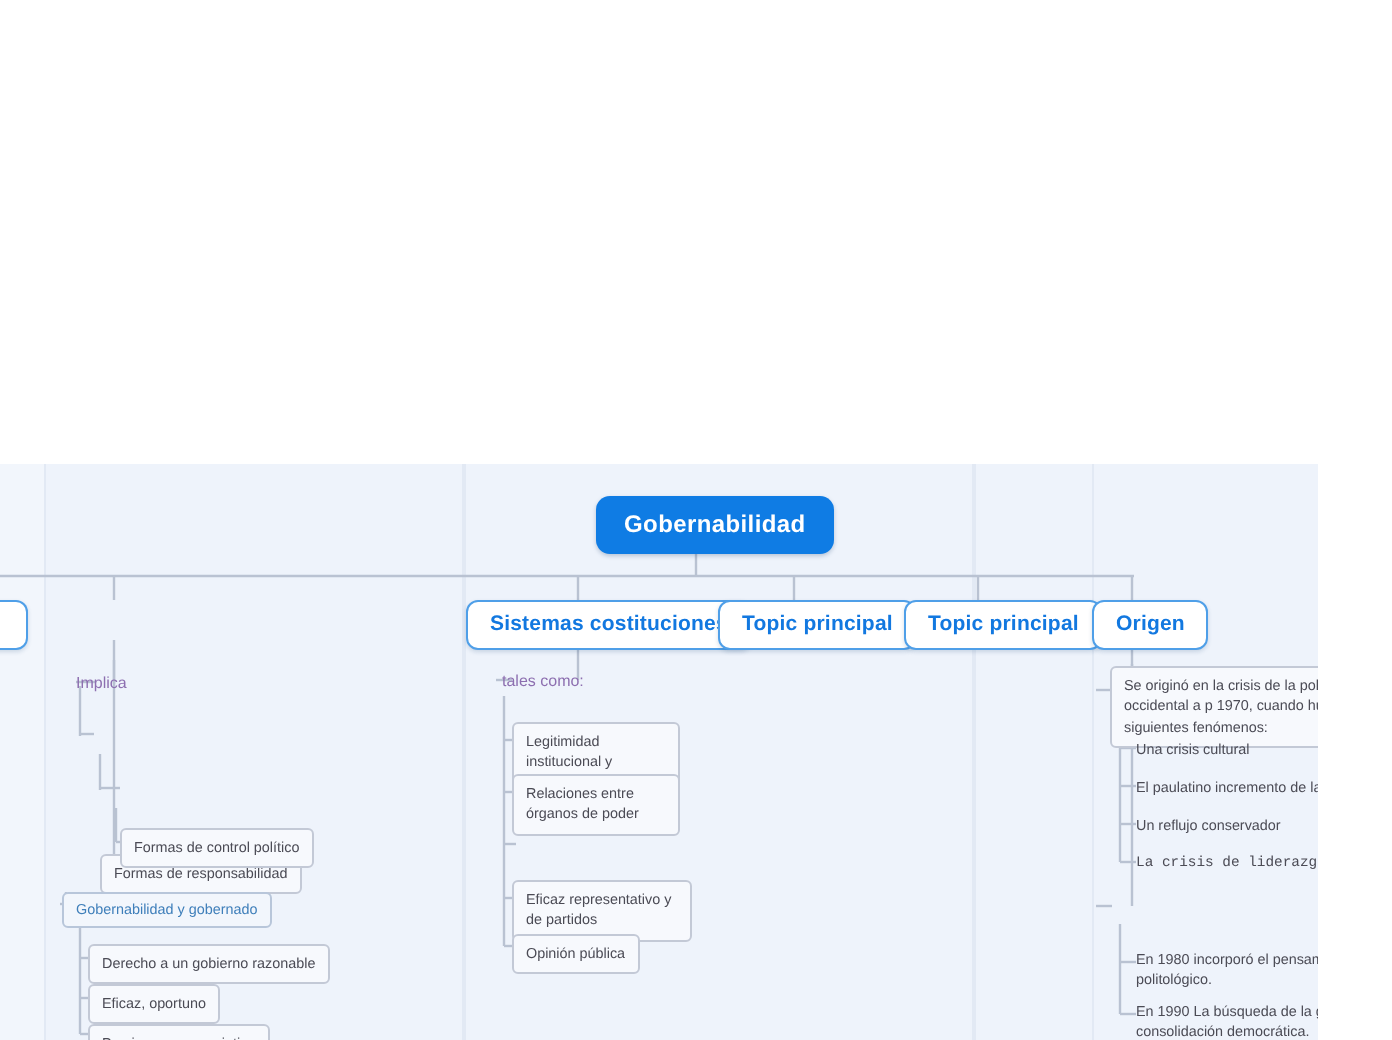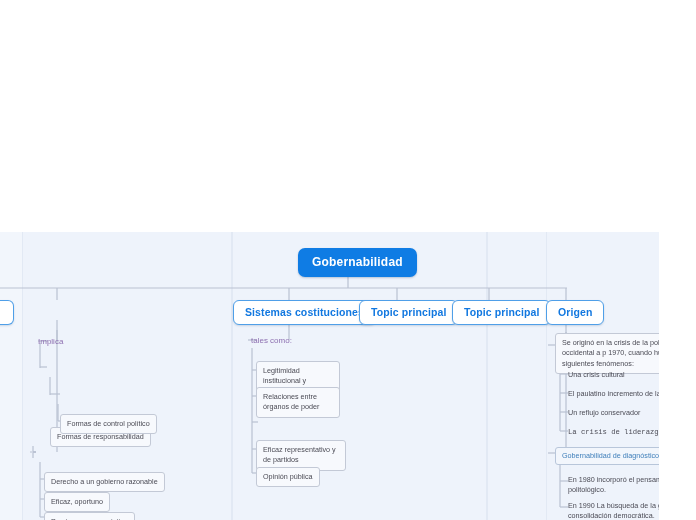--- a/index.html
+++ b/index.html
@@ -228,20 +228,23 @@
 
 
   <div class="node leaf" style="left:50px; top:387px;margin-top:40px;">
     <span>Formas de responsabilidad</span>
   </div>
 
   <div class="node leaf" style="left:60px; top:414px;">
     <span>Formas de control político</span>
   </div>
 
+  <div class="node leaf-accent" style="left:31px; top:446px;">
+    <span>Gobernabilidad y gobernado</span>
+  </div>
 
   <div class="node leaf" style="left:44px; top:472px;">
     <span>Derecho a un gobierno razonable</span>
   </div>
 
   <div class="node leaf" style="left:44px; top:492px;">
     <span>Eficaz, oportuno</span>
   </div>
 
   <div class="node leaf" style="left:44px; top:512px;">
@@ -282,23 +285,20 @@
   </div>
 
   <div class="node plain" style="left:568px; top:408px;">
     <span>Un reflujo conservador</span>
   </div>
 
   <div class="node plain" style="left:568px; top:427px;font-family:Liberation Mono, monospace;">
     <span>La crisis de liderazgo</span>
   </div>
 
-  <div class="node leaf-accent" style="left:555px; top:447px;">
-    <span>Gobernabilidad de diagnóstico</span>
-  </div>
 
   <div class="node plain wrap" style="left:568px; top:475px; width:150px;">
     <span>En 1980 incorporó el pensamiento neoliberal politológico.</span>
   </div>
 
   <div class="node plain wrap" style="left:568px; top:501px; width:150px;">
     <span>En 1990 La búsqueda de la gobernabilidad su consolidación democrática.</span>
   </div>
 </div>
 

